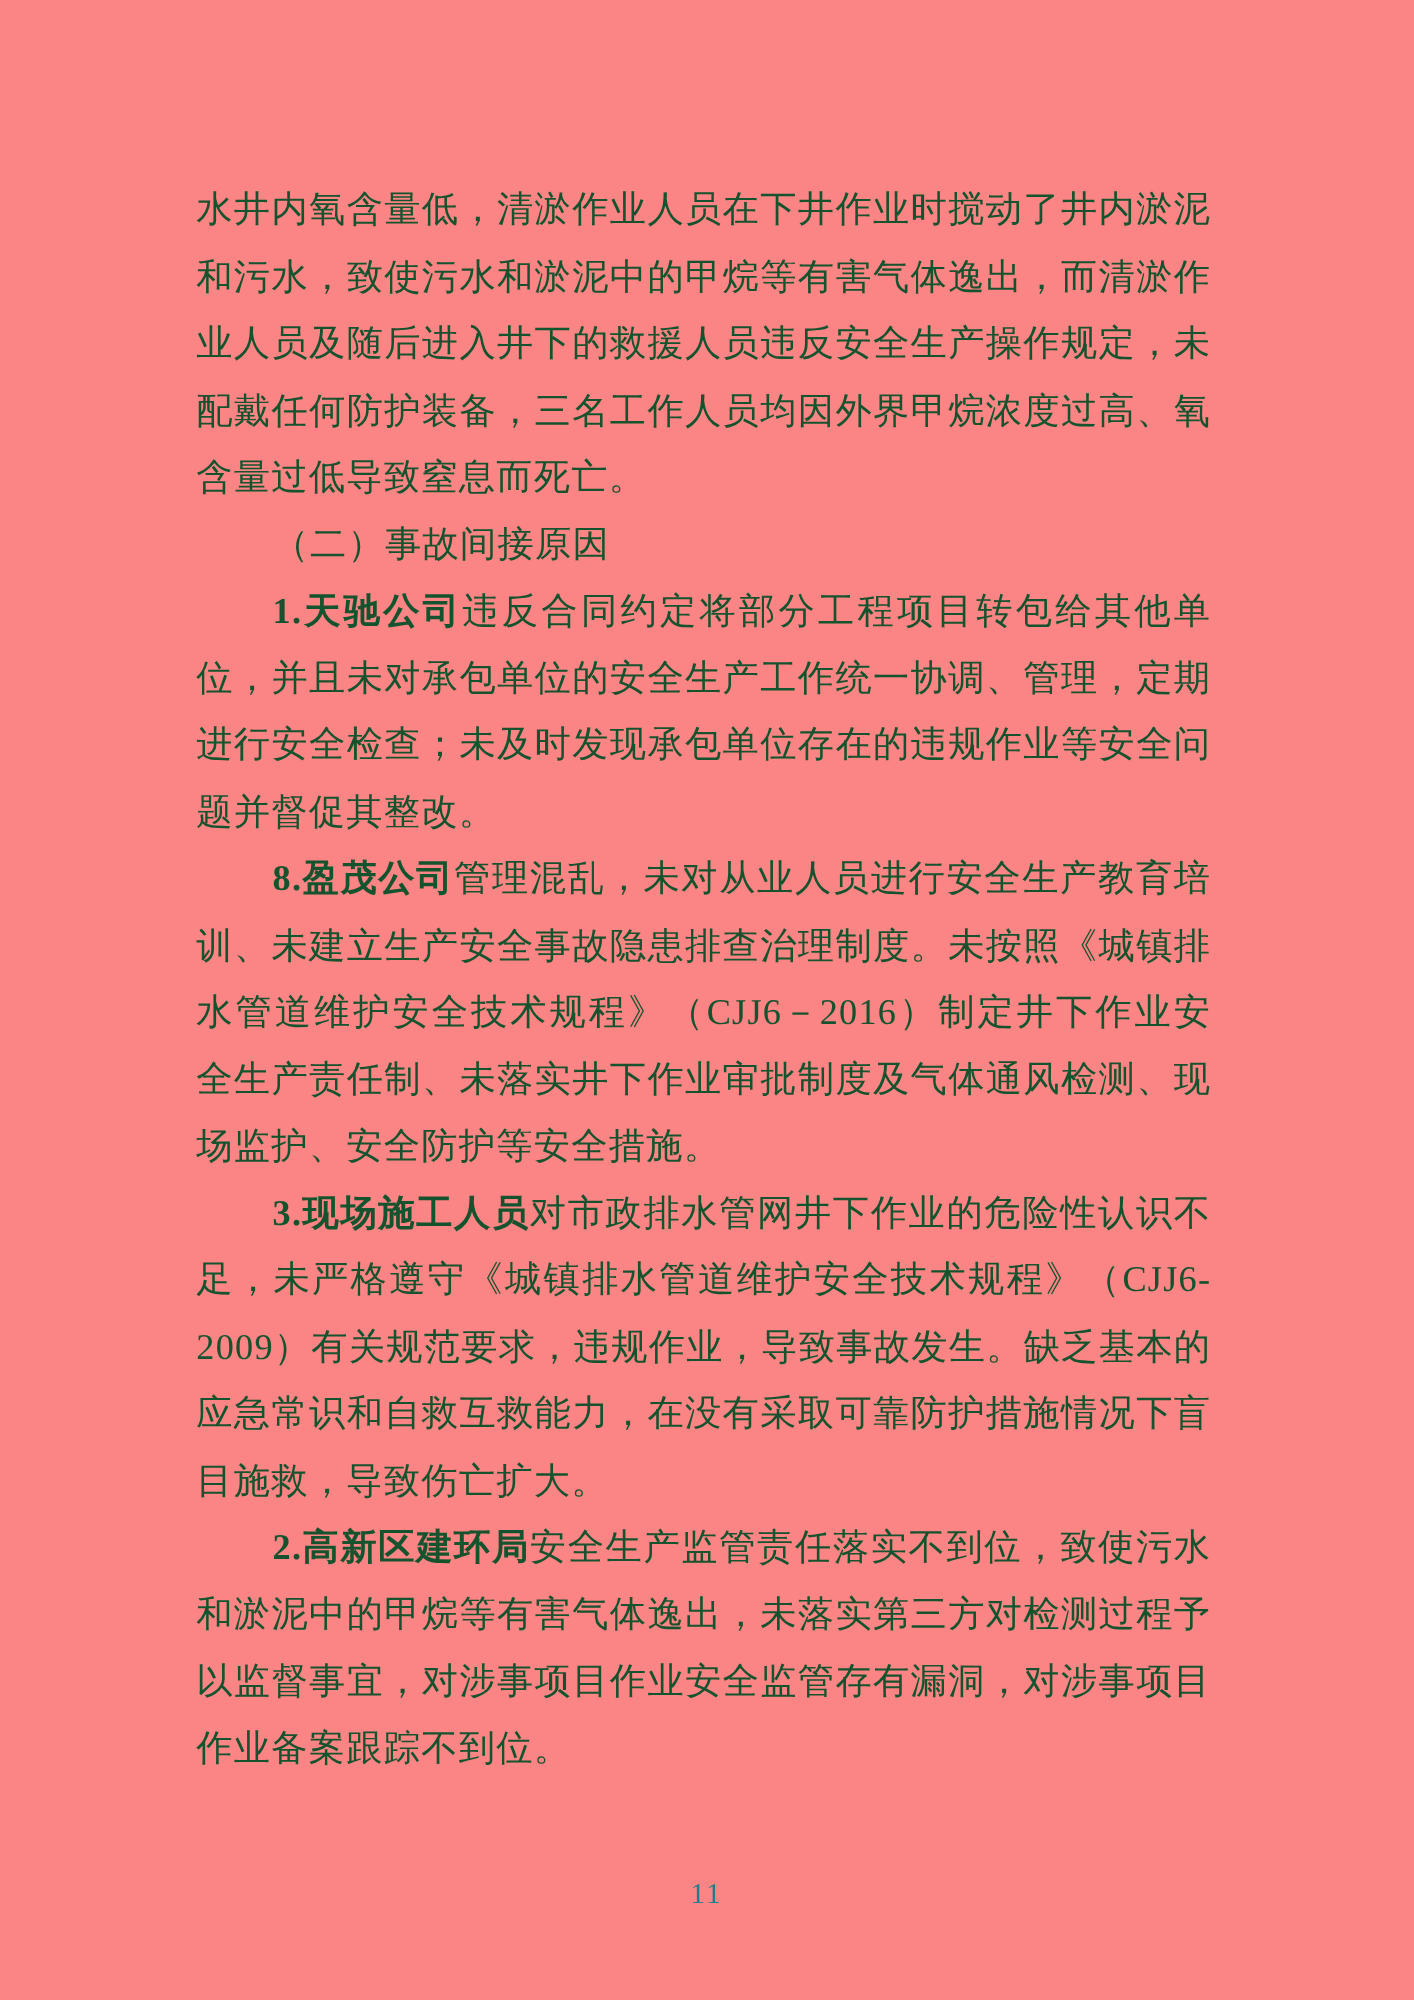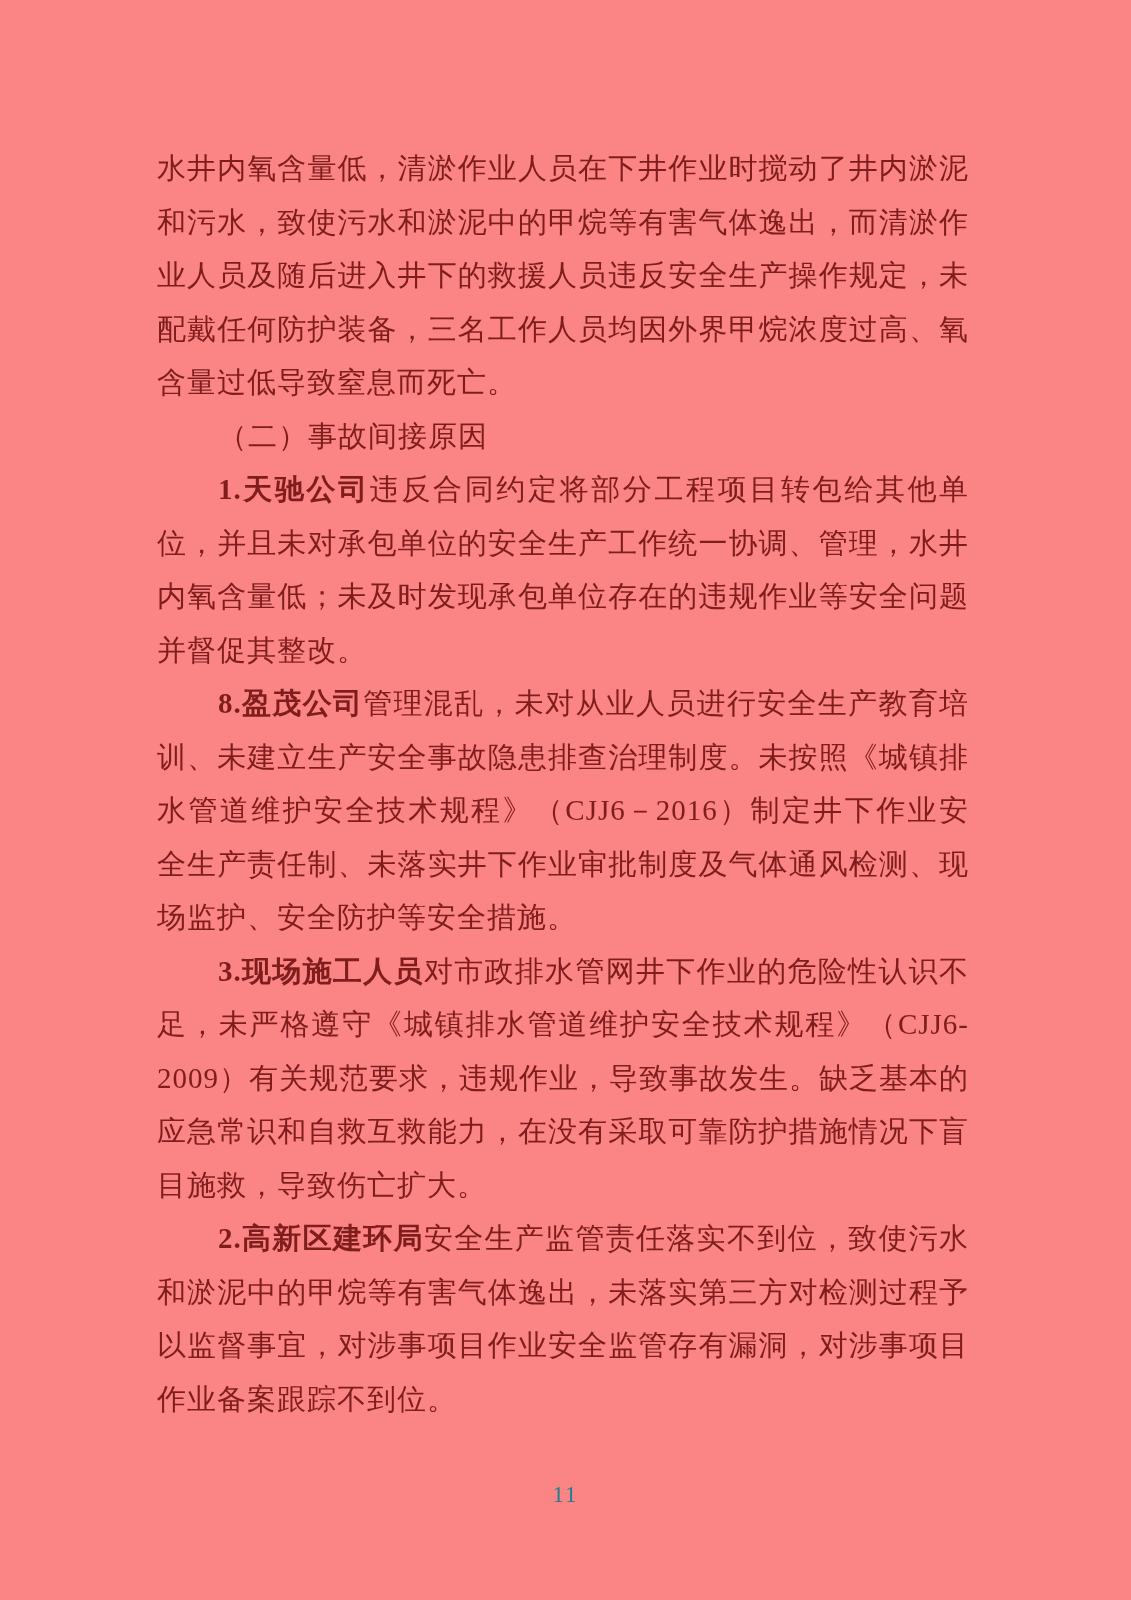--- a/index.html
+++ b/index.html
@@ -51,31 +51,31 @@
     letter-spacing: 2px;
     color: #1f7d92;
     font-family: "Liberation Serif", serif;
   }
 </style>
 </head>
 <body style="background: rgb(251, 132, 132);">
 
 <div class="page">
 
-  <div class="text-block" style="color: #7f1d1d;">
+  <div class="text-block" style="color: #14532d;">
 
     <p class="para">水井内氧含量低，清淤作业人员在下井作业时搅动了井内淤泥和污水，致使污水和淤泥中的甲烷等有害气体逸出，而清淤作业人员及随后进入井下的救援人员违反安全生产操作规定，未配戴任何防护装备，三名工作人员均因外界甲烷浓度过高、氧含量过低导致窒息而死亡。</p>
 
     <p class="para indent heading">（二）事故间接原因</p>
 
-    <p class="para indent"><b class="lead">1.天驰公司</b><span>违反合同约定将部分工程项目转包给其他单位，并且未对承包单位的安全生产工作统一协调、管理，水井内氧含量低；未及时发现承包单位存在的违规作业等安全问题并督促其整改。</span></p>
+    <p class="para indent"><b class="lead">1.天驰公司</b><span>违反合同约定将部分工程项目转包给其他单位，并且未对承包单位的安全生产工作统一协调、管理，定期进行安全检查；未及时发现承包单位存在的违规作业等安全问题并督促其整改。</span></p>
 
     <p class="para indent"><b class="lead">8.盈茂公司</b><span>管理混乱，未对从业人员进行安全生产教育培训、未建立生产安全事故隐患排查治理制度。未按照《城镇排水管道维护安全技术规程》（CJJ6－2016）制定井下作业安全生产责任制、未落实井下作业审批制度及气体通风检测、现场监护、安全防护等安全措施。</span></p>
 
     <p class="para indent"><b class="lead">3.现场施工人员</b><span>对市政排水管网井下作业的危险性认识不足，未严格遵守《城镇排水管道维护安全技术规程》（CJJ6-2009）有关规范要求，违规作业，导致事故发生。缺乏基本的应急常识和自救互救能力，在没有采取可靠防护措施情况下盲目施救，导致伤亡扩大。</span></p>
 
     <p class="para indent"><b class="lead">2.高新区建环局</b><span>安全生产监管责任落实不到位，致使污水和淤泥中的甲烷等有害气体逸出，未落实第三方对检测过程予以监督事宜，对涉事项目作业安全监管存有漏洞，对涉事项目作业备案跟踪不到位。</span></p>
 
   </div>
 
-  <div class="page-number" style="color: rgb(31, 125, 146);">11</div>
+  <div class="page-number" style="color: rgb(31, 125, 146); margin-top: 20px;">11</div>
 
 </div>
 
 </body></html>

